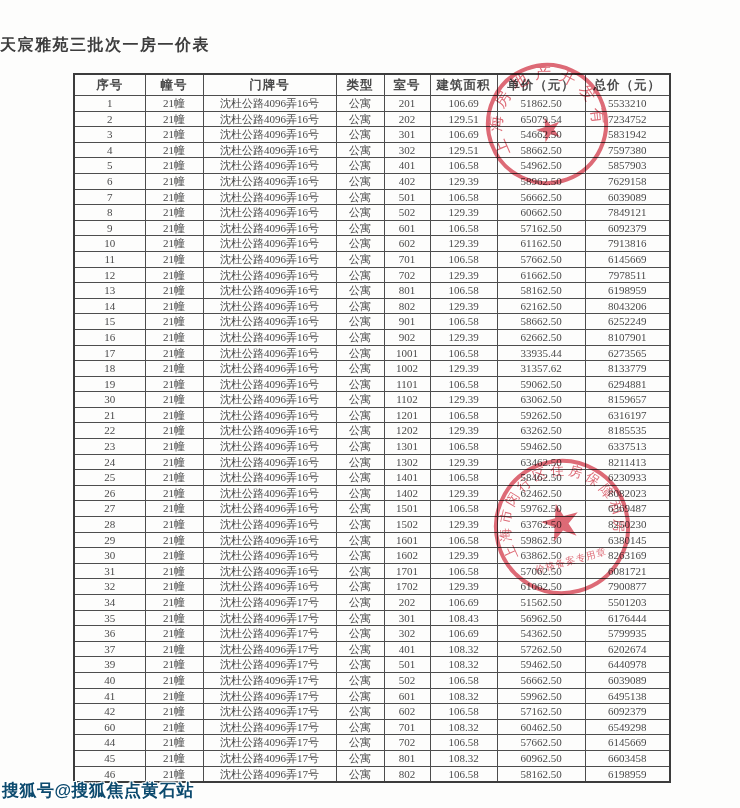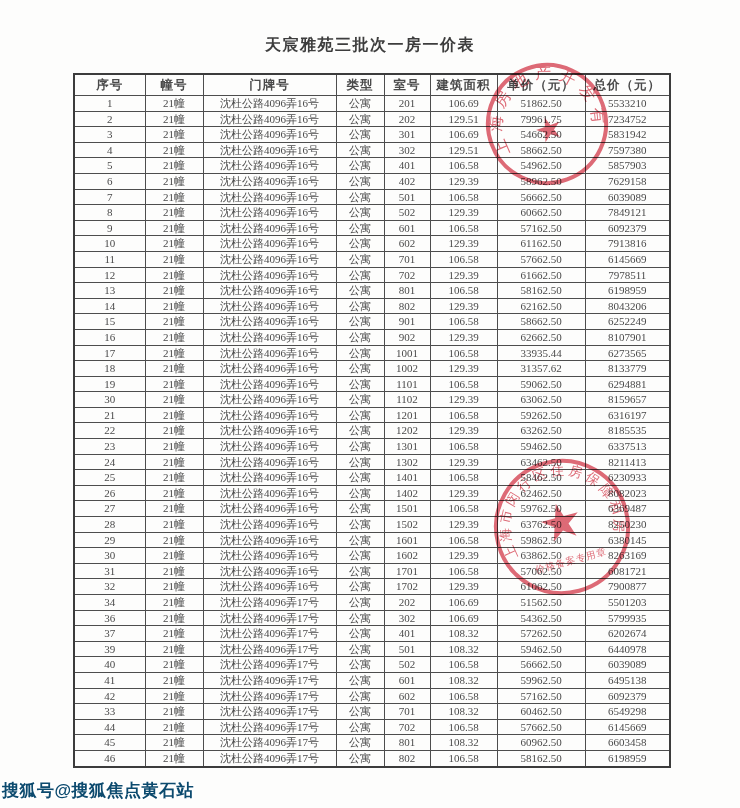--- a/index.html
+++ b/index.html
@@ -1,18 +1,18 @@
 <!DOCTYPE html>
 <html><head>
 <meta charset="utf-8">
 <style>
   html,body{margin:0;padding:0;background:#ffffff;}
   #page{position:relative;width:740px;height:808px;background:#fdfdfc;overflow:hidden;
         font-family:"Liberation Serif","DejaVu Serif",serif;color:#474747;}
-  .title{position:absolute;top:35px;left:0;width:740px;text-align:center;
+  .title{position:absolute;top:35px;left:0;width:740px;
          font-size:16px;font-weight:bold;letter-spacing:1.5px;color:#3d3d3d;}
   table.price{position:absolute;left:73px;top:73px;border-collapse:collapse;table-layout:fixed;
               border:2px solid #3c3c3c;background:transparent;}
   table.price th,table.price td{border:1px solid #4d4d4d;text-align:center;padding:0;
               overflow:hidden;white-space:nowrap;color:#4a4a4a;}
   table.price th{height:20px;font-size:12.5px;font-weight:bold;letter-spacing:1px;}
   table.price td{height:14.2px;line-height:14.6px;font-size:11px;}
   .stamp{position:absolute;mix-blend-mode:multiply;opacity:.82;filter:blur(.4px);}
   .stamp text{font-family:"Liberation Serif","DejaVu Serif",serif;}
   .watermark{position:absolute;left:2px;top:779px;font-family:"Liberation Sans","DejaVu Sans",sans-serif;
@@ -60,21 +60,21 @@
           <td>51862.50</td>
           <td>5533210</td>
         </tr>
         <tr>
           <td>2</td>
           <td>21幢</td>
           <td>沈杜公路4096弄16号</td>
           <td>公寓</td>
           <td>202</td>
           <td>129.51</td>
-          <td>79961.75</td>
+          <td>65079.54</td>
           <td>7234752</td>
         </tr>
         <tr>
           <td>3</td>
           <td>21幢</td>
           <td>沈杜公路4096弄16号</td>
           <td>公寓</td>
           <td>301</td>
           <td>106.69</td>
           <td>54662.50</td>
@@ -374,20 +374,30 @@
           <td>34</td>
           <td>21幢</td>
           <td>沈杜公路4096弄17号</td>
           <td>公寓</td>
           <td>202</td>
           <td>106.69</td>
           <td>51562.50</td>
           <td>5501203</td>
         </tr>
         <tr>
+          <td>35</td>
+          <td>21幢</td>
+          <td>沈杜公路4096弄17号</td>
+          <td>公寓</td>
+          <td>301</td>
+          <td>108.43</td>
+          <td>56962.50</td>
+          <td>6176444</td>
+        </tr>
+        <tr>
           <td>36</td>
           <td>21幢</td>
           <td>沈杜公路4096弄17号</td>
           <td>公寓</td>
           <td>302</td>
           <td>106.69</td>
           <td>54362.50</td>
           <td>5799935</td>
         </tr>
         <tr>
@@ -434,21 +444,21 @@
           <td>42</td>
           <td>21幢</td>
           <td>沈杜公路4096弄17号</td>
           <td>公寓</td>
           <td>602</td>
           <td>106.58</td>
           <td>57162.50</td>
           <td>6092379</td>
         </tr>
         <tr>
-          <td>33</td>
+          <td>60</td>
           <td>21幢</td>
           <td>沈杜公路4096弄17号</td>
           <td>公寓</td>
           <td>701</td>
           <td>108.32</td>
           <td>60462.50</td>
           <td>6549298</td>
         </tr>
         <tr>
           <td>44</td>

